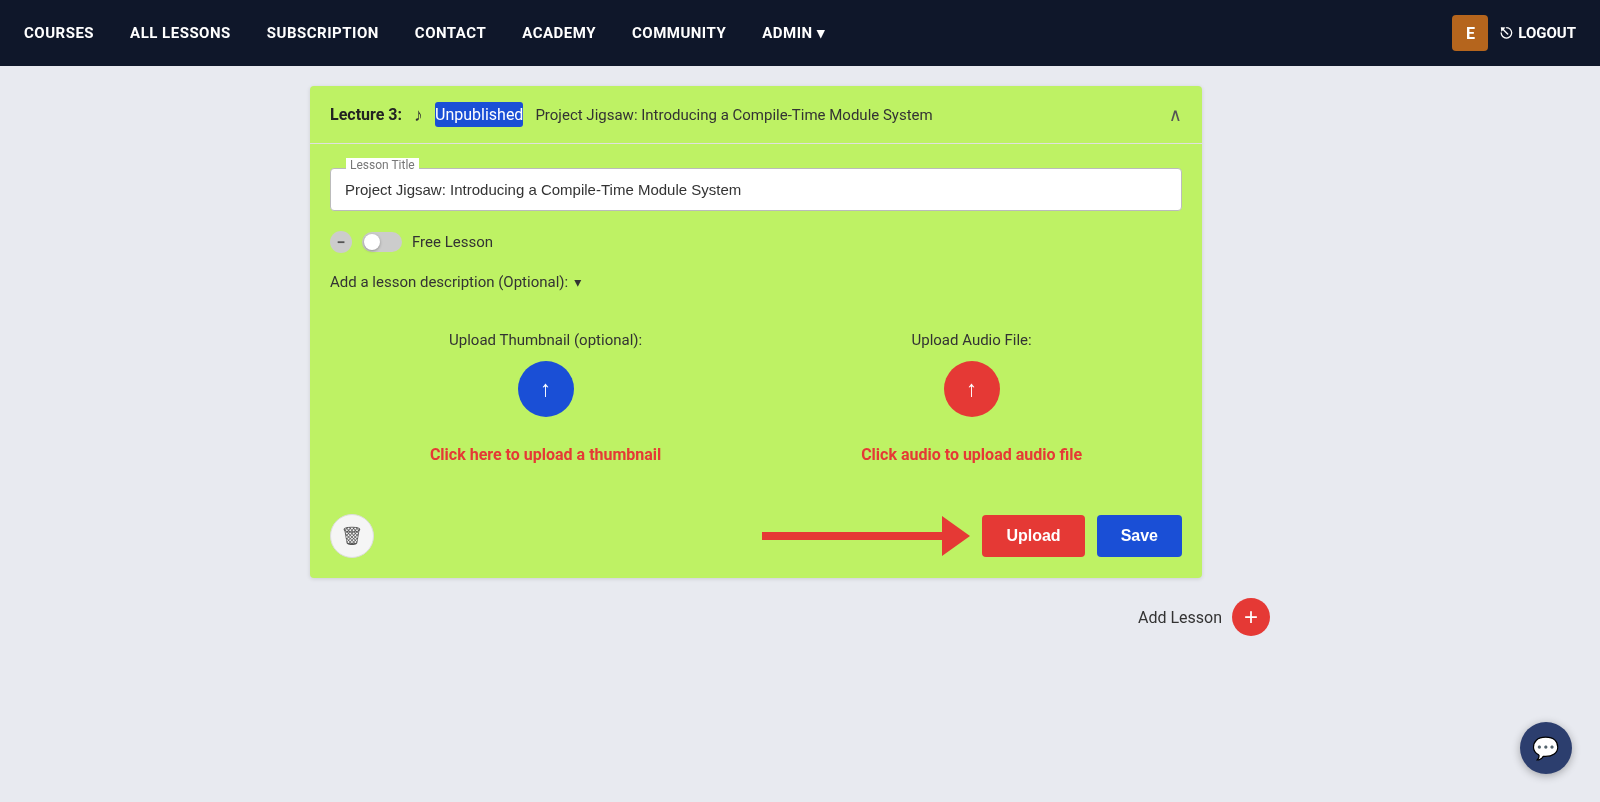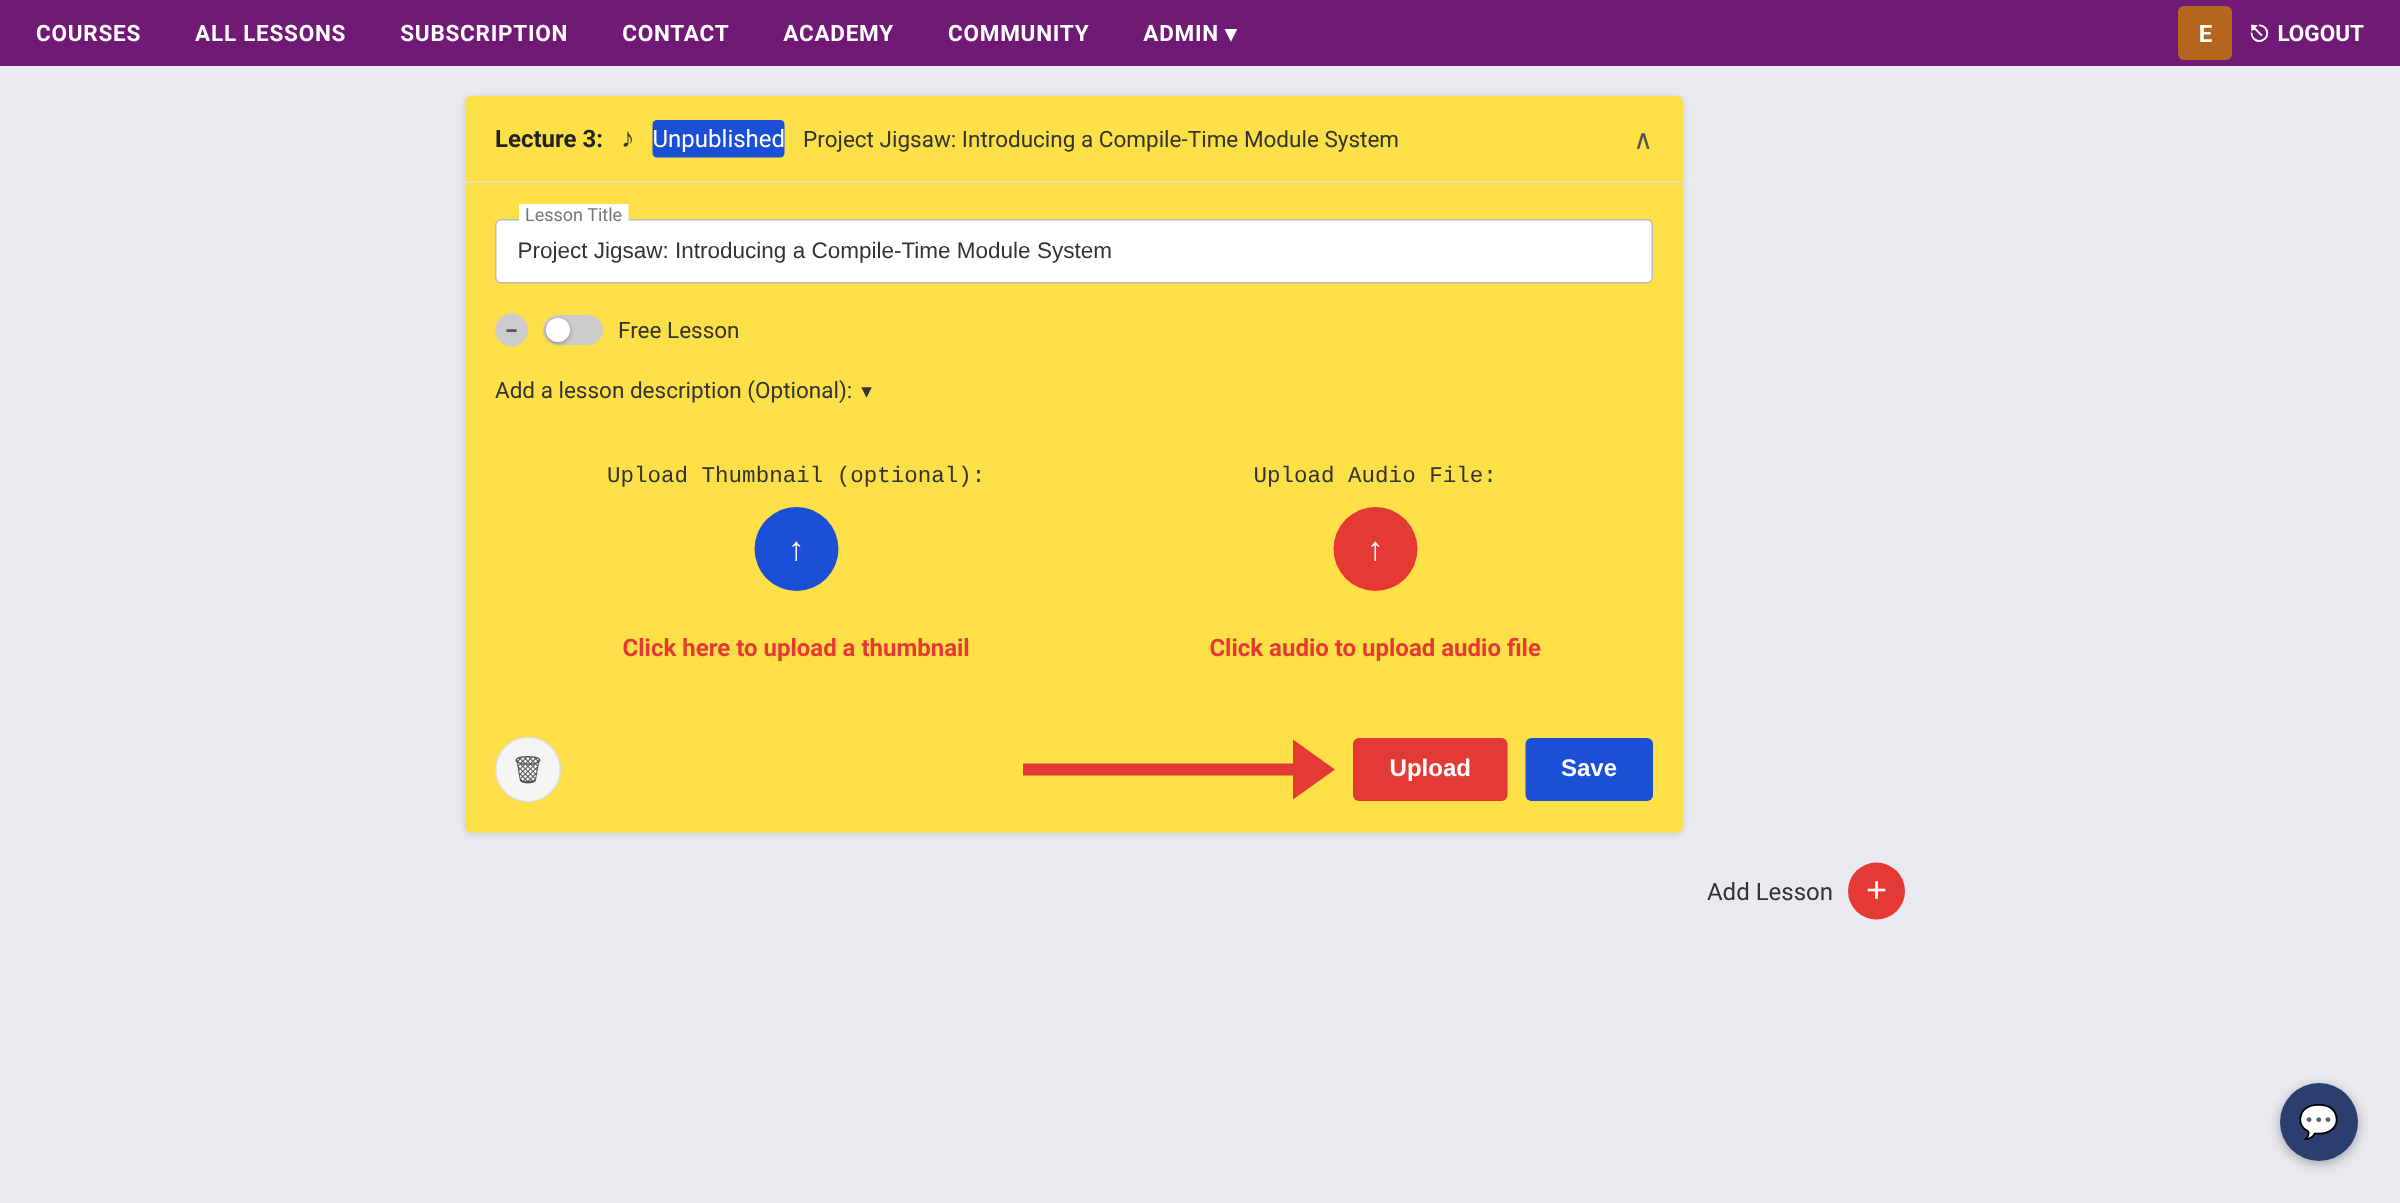--- a/index.html
+++ b/index.html
@@ -1,24 +1,24 @@
 <!DOCTYPE html>
 <html><head>
   <meta charset="utf-8">
   <style>
     * { margin: 0; padding: 0; box-sizing: border-box; }
     body { font-family: -apple-system, BlinkMacSystemFont, 'Segoe UI', Roboto, sans-serif; background: #e8eaf0; min-height: 802px; }
 
     
     .navbar {
-      background: #701a75;
+      background: #0f172a;
       display: flex;
       align-items: center;
       padding: 0 24px;
-      height: 44px;
+      height: 66px;
       justify-content: space-between;
     }
     .navbar-left {
       display: flex;
       align-items: center;
       gap: 36px;
     }
     .nav-link {
       color: #fff;
       font-weight: 700;
@@ -48,24 +48,24 @@
     .logout-btn {
       color: #fff;
       font-weight: 700;
       font-size: 15px;
       display: flex;
       align-items: center;
       gap: 6px;
       cursor: pointer;
     }
     .card {
-      background: #fde047;
+      background: #bef264;
       border-radius: 4px;
       box-shadow: 0 1px 4px rgba(0,0,0,0.12);
-      width: 812px;
+      width: 892px;
       padding: 0;
       overflow: visible;
     }
 
     
     .lecture-header {
       display: flex;
       align-items: center;
       padding: 16px 20px;
       border-bottom: 1px solid #e0e0e0;
@@ -197,21 +197,20 @@
     }
     .upload-column {
       display: flex;
       flex-direction: column;
       align-items: center;
       gap: 12px;
     }
     .upload-label-text {
       font-size: 15px;
       color: #333;
-      font-family: Liberation Mono, monospace;
     }
     .upload-btn-circle {
       width: 56px;
       height: 56px;
       border-radius: 50%;
       display: flex;
       align-items: center;
       justify-content: center;
       cursor: pointer;
       border: none;

